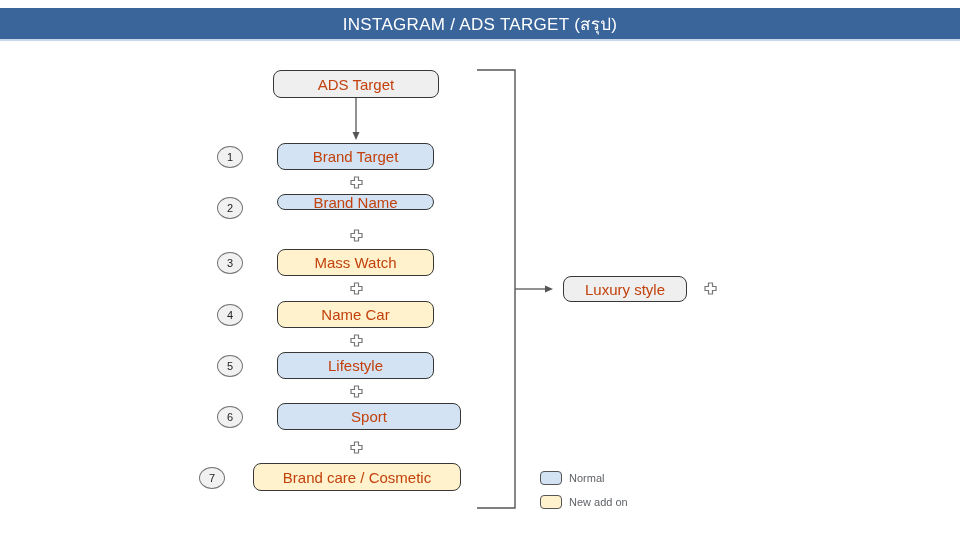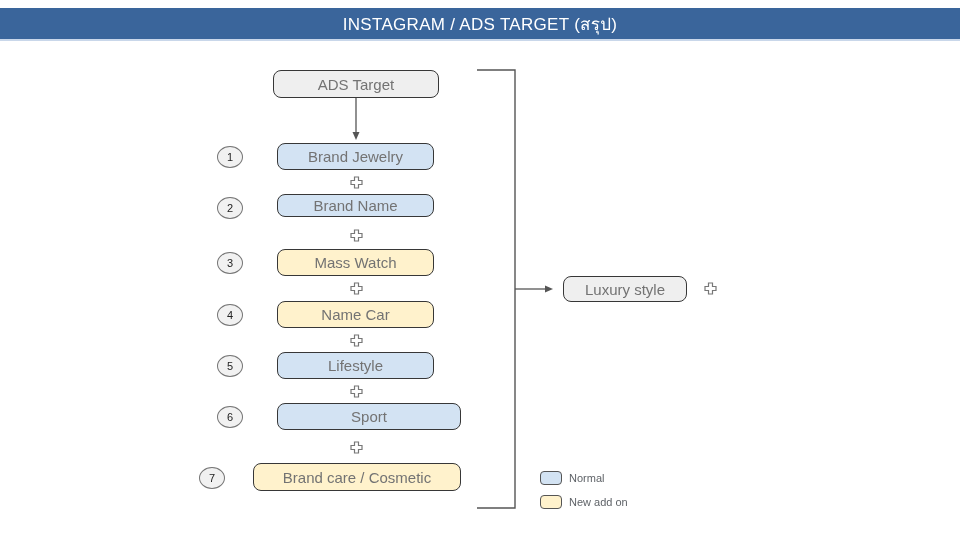--- a/index.html
+++ b/index.html
@@ -17,21 +17,21 @@
     display:flex;align-items:center;justify-content:center;
   }
   .header .title{
     color:#ffffff;font-size:17px;letter-spacing:.3px;
   }
   .node{
     position:absolute;
     border:1.5px solid #373737;
     border-radius:8px;
     display:flex;align-items:center;justify-content:center;
-    font-size:15px;color:#737373;
+    font-size:15px;color:#c2410c;
     box-sizing:border-box;
     background:#ffffff;
   }
   .type-normal{background:#D3E3F3;}
   .type-new{background:#FFF2CC;}
   .type-neutral{background:#EFEFEF;}
   .circle{
     position:absolute;width:26px;height:22px;
     border:1px solid #757575;border-radius:50%;
     background:#F1F1F1;
@@ -76,24 +76,24 @@
 
     <g>
       <line x1="515" y1="289" x2="547" y2="289" stroke="#555" stroke-width="1.3"></line>
       <polygon points="553,289 545,285.5 545,292.5" fill="#555"></polygon>
     </g>
   </svg>
 
   <div class="node type-neutral" style="left:273px;top:70px;width:166px;height:28px">ADS Target</div>
 
   <div class="circle" style="left:217px;top:146px">1</div>
-  <div class="node type-normal" style="left:277px;top:143px;width:157px;height:27px">Brand Jewelry</div>
+  <div class="node type-normal" style="left:277px;top:143px;width:157px;height:27px">Brand Target</div>
 
   <div class="circle" style="left:217px;top:197px">2</div>
-  <div class="node type-normal" style="left:277px;top:194px;width:157px;height:23px">Brand Name</div>
+  <div class="node type-normal" style="left:277px;top:194px;width:157px;height:16px">Brand Name</div>
 
   <div class="circle" style="left:217px;top:252px">3</div>
   <div class="node type-new" style="left:277px;top:249px;width:157px;height:27px">Mass Watch</div>
 
   <div class="circle" style="left:217px;top:304px">4</div>
   <div class="node type-new" style="left:277px;top:301px;width:157px;height:27px">Name Car</div>
 
   <div class="circle" style="left:217px;top:355px">5</div>
   <div class="node type-normal" style="left:277px;top:352px;width:157px;height:27px">Lifestyle</div>
 

